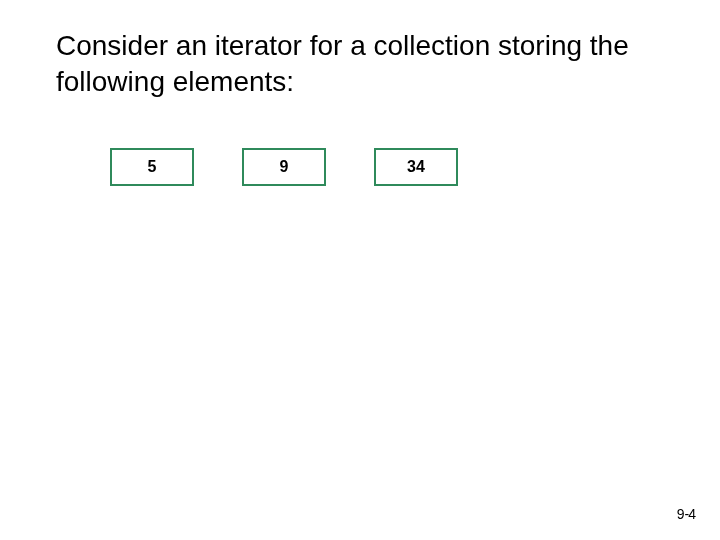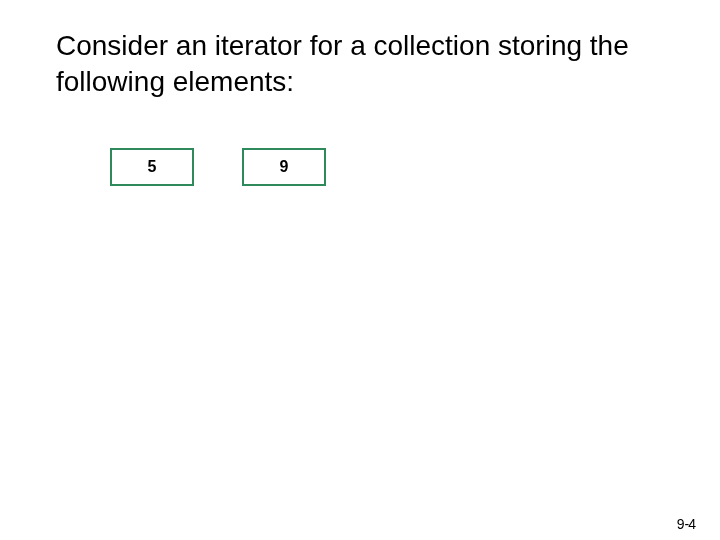--- a/index.html
+++ b/index.html
@@ -43,37 +43,38 @@
     align-items: center;
     justify-content: center;
     font-size: 16px;
     font-weight: 700;
     background: #ffffff;
     box-sizing: border-box;
   }
   .page-num {
     position: absolute;
     right: 24px;
-    bottom: 8px;
+    bottom: 18px;
     font-size: 14px;
     margin-left: 20px;
   }
   .page-num .dash {
     letter-spacing: -1px;
   }
 </style>
 </head>
 <body>
 
 <div class="slide">
 
   <div class="heading">Consider an iterator for a collection storing the following elements:</div>
 
   <div class="boxes">
     <div class="box">5</div>
     <div class="box">9</div>
+    <div class="box">34</div>
   </div>
 
   <div class="page-num">
     <span>9</span><span class="dash">-</span><span>4</span>
   </div>
 
 </div>
 
 </body></html>

